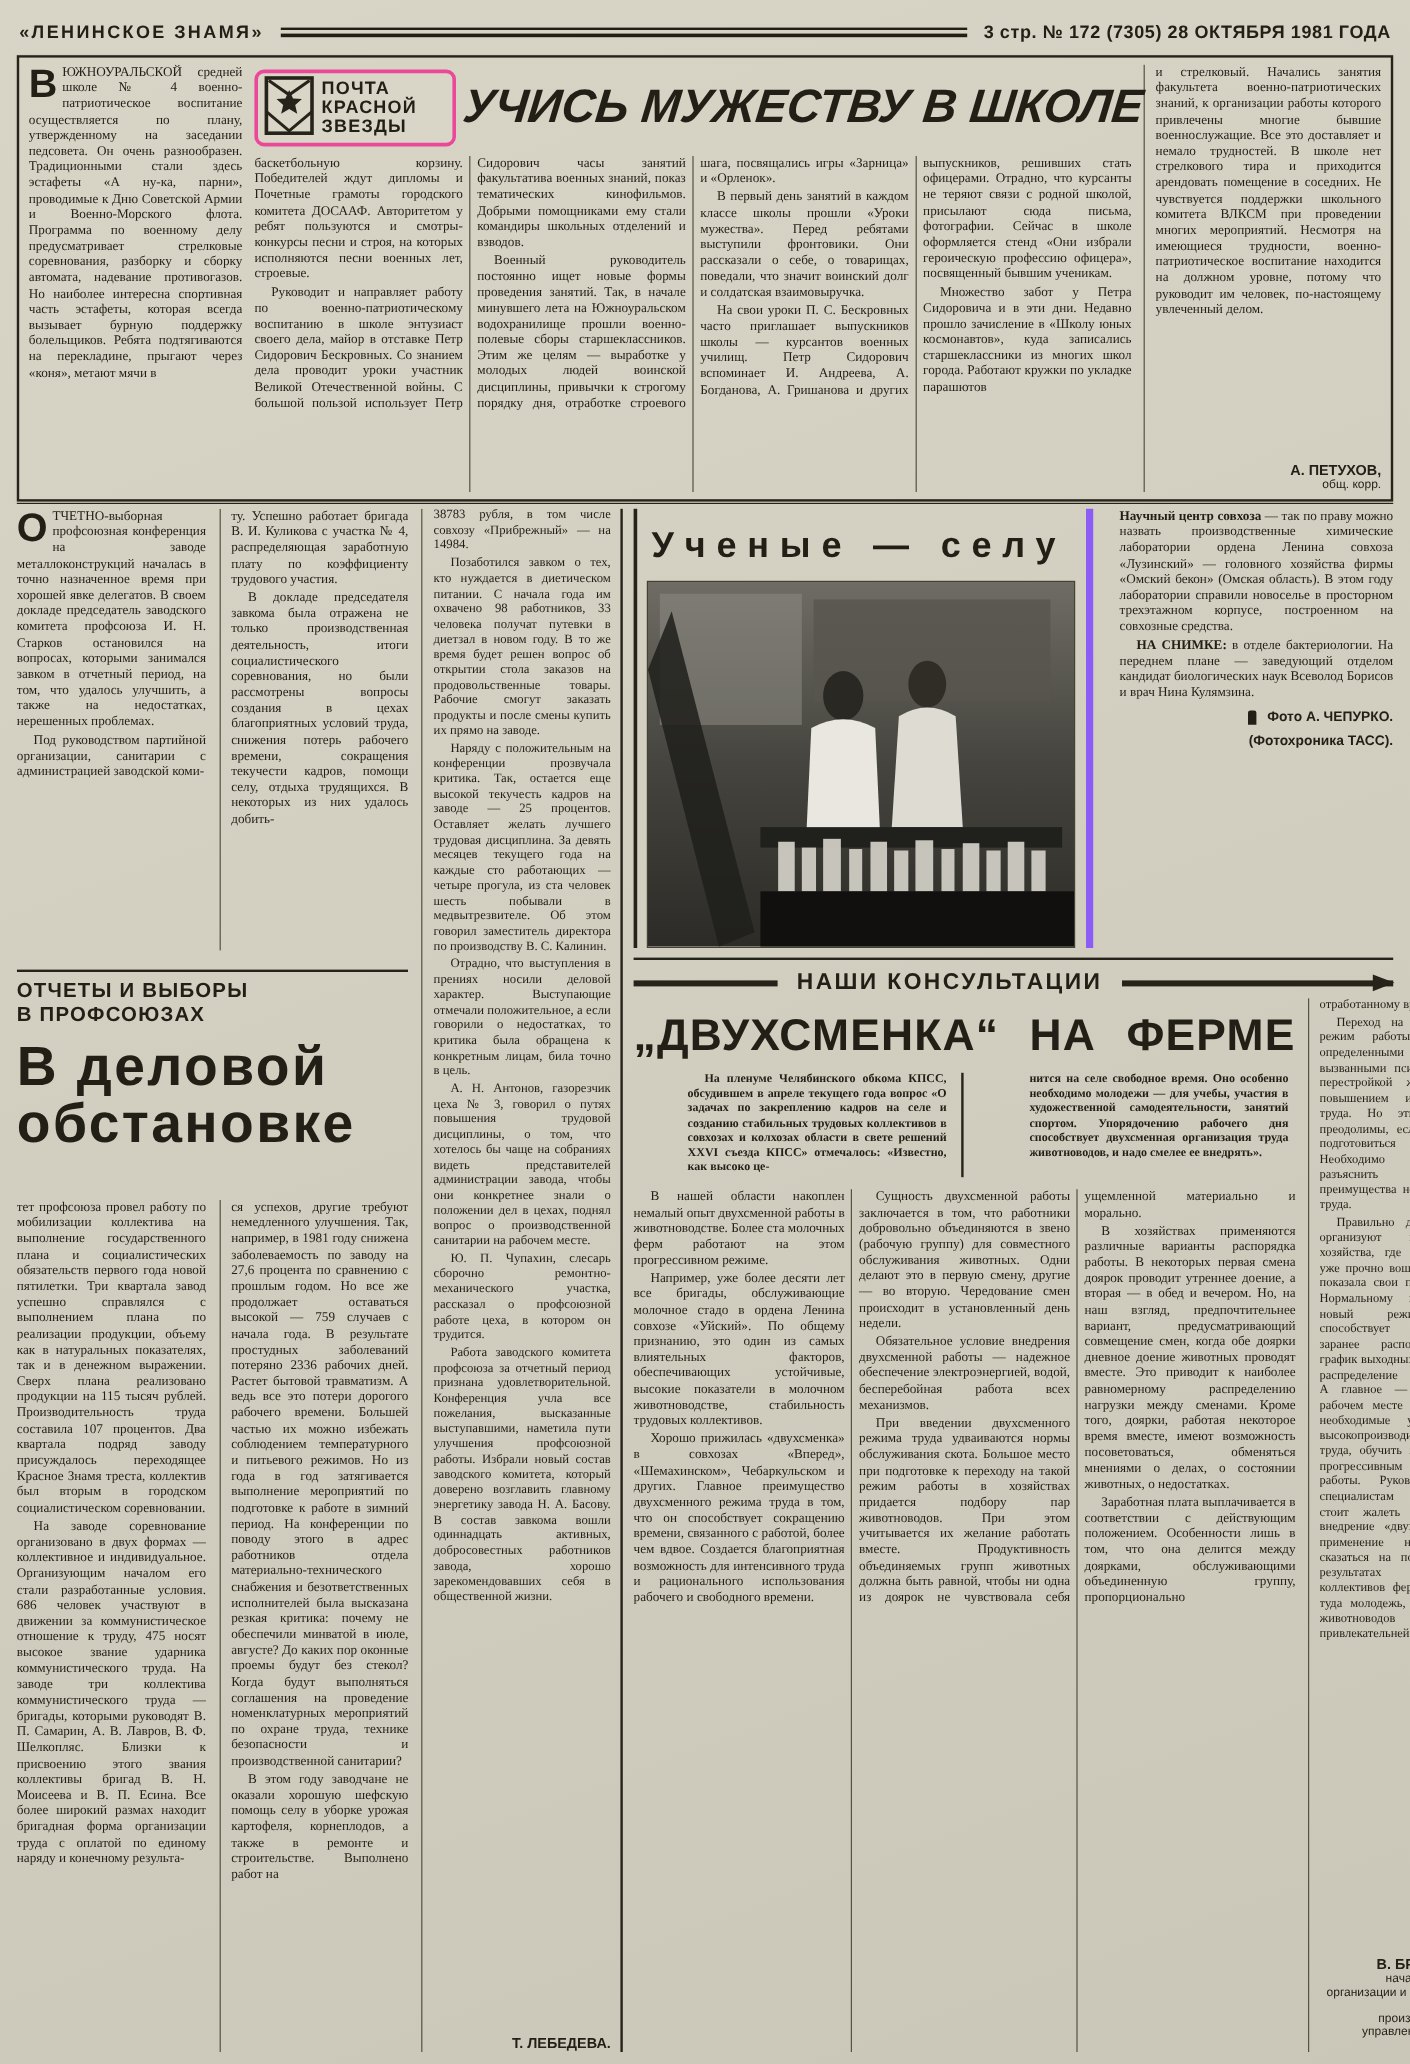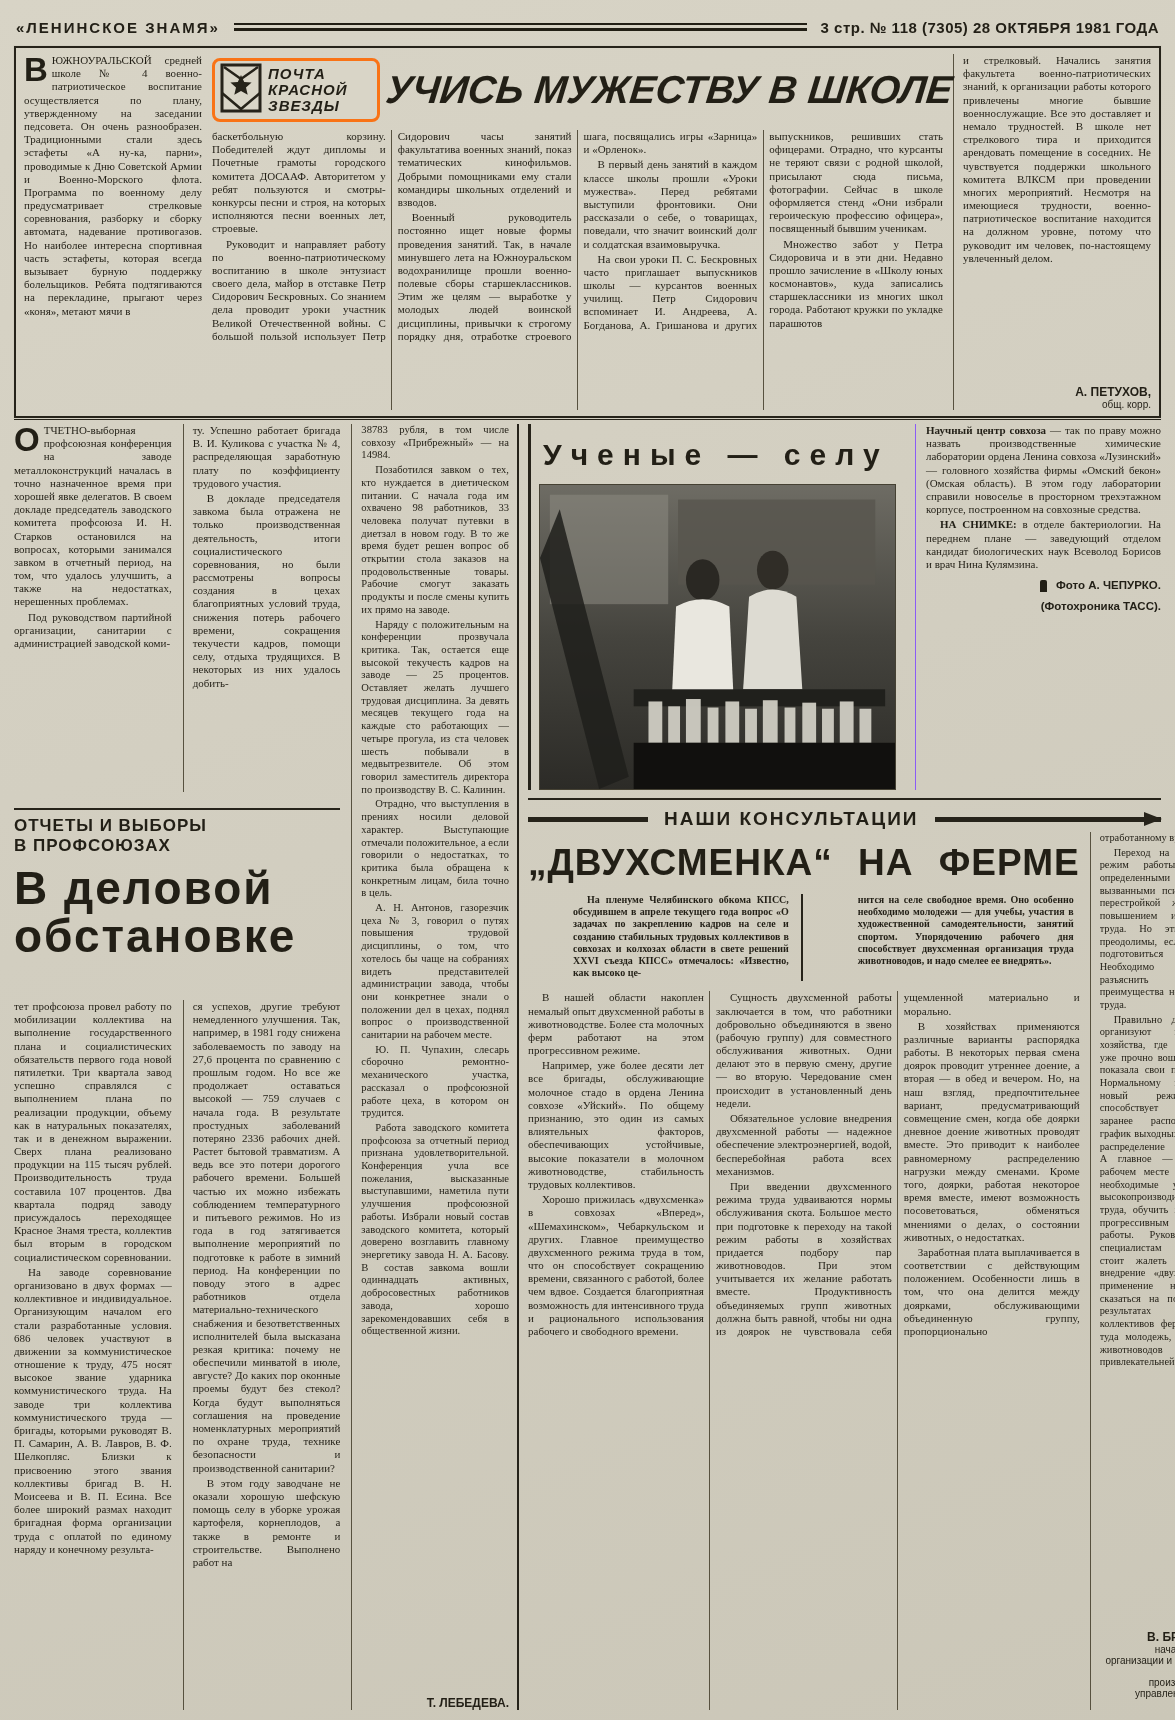--- a/index.html
+++ b/index.html
@@ -26,21 +26,21 @@
   .byline{font-family:"Liberation Sans",sans-serif;font-weight:bold;font-size:12px;text-align:right;margin-top:6px;}
   .byrole{font-family:"Liberation Sans",sans-serif;font-weight:normal;font-size:10px;text-align:right;}
   .colrule{border-left:1px solid #57513f;}
 
   
   .school-box{border:2px solid #26231a;box-shadow:0 0 0 1px #d2cec0,0 2px 0 #26231a;
     height:372px;display:flex;padding:6px 8px;box-sizing:border-box;gap:10px;}
   .school-c1{width:178px;flex:none;overflow:hidden;}
   .school-mid{flex:1;display:flex;flex-direction:column;min-width:0;}
   .school-toprow{display:flex;align-items:center;height:72px;flex:none;}
-  .redstar-logo{width:168px;flex:none;border:3px solid #f97316;border-radius:8px;padding:3px 5px;display:flex;align-items:center;gap:6px;background:#d9d5c7;box-sizing:border-box;height:64px;font-style:italic;}
+  .redstar-logo{width:168px;flex:none;border:3px solid #ec4899;border-radius:8px;padding:3px 5px;display:flex;align-items:center;gap:6px;background:#d9d5c7;box-sizing:border-box;height:64px;}
   .logo-text{font-family:"Liberation Sans",sans-serif;font-weight:bold;font-size:15px;line-height:1.05;letter-spacing:1px;}
   .school-headline{flex:1;text-align:center;font-family:"Liberation Sans",sans-serif;font-weight:bold;font-style:italic;
     font-size:39px;letter-spacing:0px;transform:skewX(-6deg);white-space:nowrap;padding-left:6px;}
   .school-flow{flex:1;margin-top:4px;column-count:4;column-gap:12px;column-rule:1px solid #57513f;overflow:hidden;}
   .school-c6{width:188px;flex:none;display:flex;flex-direction:column;border-left:1px solid #57513f;padding-left:9px;overflow:hidden;}
   .school-c6 .paras{flex:1;overflow:hidden;}
 
   
   .band{flex:1;display:flex;margin-top:6px;min-height:0;}
   .left-sec{width:505px;flex:none;display:grid;grid-template-columns:1fr 1fr 1fr;grid-template-rows:368px 208px 1fr;
@@ -55,21 +55,21 @@
   .kicker{font-family:"Liberation Sans",sans-serif;font-weight:bold;font-size:17px;line-height:1.15;letter-spacing:1px;}
   .big-head{font-family:"Liberation Sans",sans-serif;font-weight:bold;font-size:46px;line-height:1.04;letter-spacing:2px;margin-top:10px;}
 
   .right-sec{flex:1;display:flex;flex-direction:column;padding-left:9px;min-width:0;}
 
   
   .science{display:flex;height:366px;flex:none;}
   .science-left{width:368px;flex:none;display:flex;flex-direction:column;border-left:3px solid #26231a;padding-left:8px;box-sizing:border-box;}
   .science-head{font-family:"Liberation Sans",sans-serif;font-weight:bold;font-size:30px;letter-spacing:9px;white-space:nowrap;padding:14px 0 12px 4px;}
   .photo{flex:1;position:relative;border:1px solid #454133;overflow:hidden;}
-  .science-right{flex:1;padding-left:10px;border-left:1px solid #8b5cf6;margin-left:19px;overflow:hidden;}
+  .science-right{flex:1;padding-left:22px;border-left:6px solid #8b5cf6;margin-left:9px;overflow:hidden;}
   .credit{font-family:"Liberation Sans",sans-serif;font-weight:bold;font-size:11.5px;text-align:right;margin-top:8px;}
   .photographer{display:inline-block;width:7px;height:12px;background:#221f16;margin-right:6px;vertical-align:middle;border-radius:2px 2px 0 0;}
 
   
   .farm{flex:1;display:flex;flex-direction:column;margin-top:8px;border-top:2px solid #26231a;padding-top:6px;min-height:0;}
   .farm-kicker-row{display:flex;align-items:center;height:26px;flex:none;}
   .rule{height:5px;background:#26231a;}
   .rule.l{width:120px;}
   .rule.r{flex:1;position:relative;}
   .rule.r::after{content:"";position:absolute;right:-1px;top:-5px;border-left:18px solid #26231a;border-top:7px solid transparent;border-bottom:7px solid transparent;}
@@ -91,21 +91,21 @@
 <body>
 
 <div class="page">
 
   <div class="masthead">
     <span class="mast-title">«ЛЕНИНСКОЕ ЗНАМЯ»</span>
     <span class="mast-rules">
         <div></div>
         <div></div>
       </span>
-    <span class="mast-issue">3 стр. № 118 (7305) 28 ОКТЯБРЯ 1981 ГОДА</span>
+    <span class="mast-issue">3 стр. № 172 (7305) 28 ОКТЯБРЯ 1981 ГОДА</span>
   </div>
 
   <div class="school-box">
     <div class="school-c1 cell">
       <p class="b dc noind">В ЮЖНОУРАЛЬСКОЙ средней школе № 4 военно-патриотическое воспитание осуществляется по плану, утвержденному на заседании педсовета. Он очень разнообразен. Традиционными стали здесь эстафеты «А ну-ка, парни», проводимые к Дню Советской Армии и Военно-Морского флота. Программа по военному делу предусматривает стрелковые соревнования, разборку и сборку автомата, надевание противогазов. Но наиболее интересна спортивная часть эстафеты, которая всегда вызывает бурную поддержку болельщиков. Ребята подтягиваются на перекладине, прыгают через «коня», метают мячи в</p>
     </div>
     <div class="school-mid">
       <div class="school-toprow">
         <div class="redstar-logo">
           <span>

